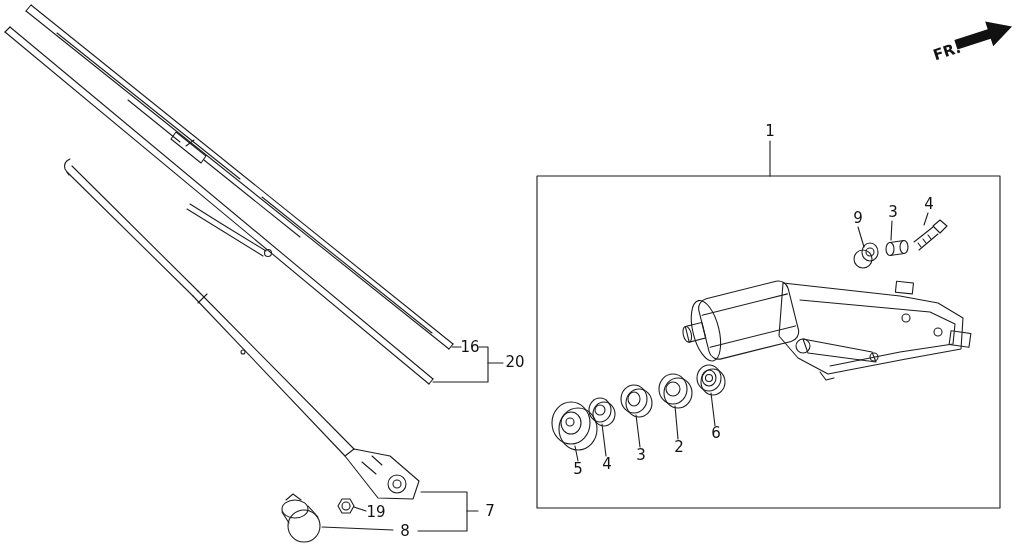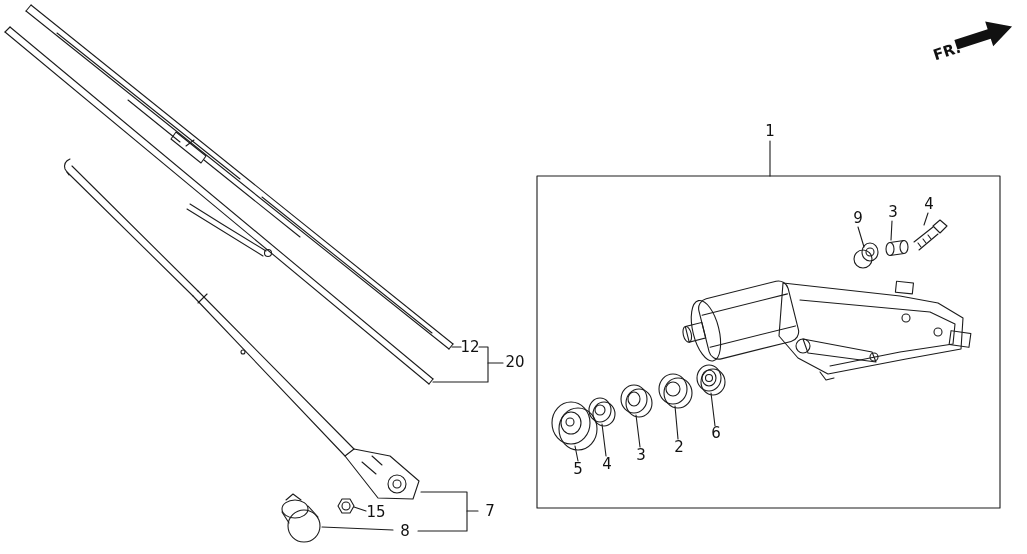--- a/index.html
+++ b/index.html
@@ -169,19 +169,19 @@
 
   <div class="callout" style="left:770px;top:131px">1</div>
   <div class="callout" style="left:858px;top:218px">9</div>
   <div class="callout" style="left:893px;top:212px">3</div>
   <div class="callout" style="left:929px;top:204px">4</div>
   <div class="callout" style="left:578px;top:469px">5</div>
   <div class="callout" style="left:607px;top:464px">4</div>
   <div class="callout" style="left:641px;top:455px">3</div>
   <div class="callout" style="left:679px;top:447px">2</div>
   <div class="callout" style="left:716px;top:433px">6</div>
-  <div class="callout" style="left:470px;top:347px">12</div>
+  <div class="callout" style="left:470px;top:347px">16</div>
   <div class="callout" style="left:515px;top:362px">20</div>
-  <div class="callout" style="left:376px;top:512px">15</div>
+  <div class="callout" style="left:376px;top:512px">19</div>
   <div class="callout" style="left:405px;top:531px">8</div>
   <div class="callout" style="left:490px;top:511px">7</div>
 
 </div>
 
 </body></html>

